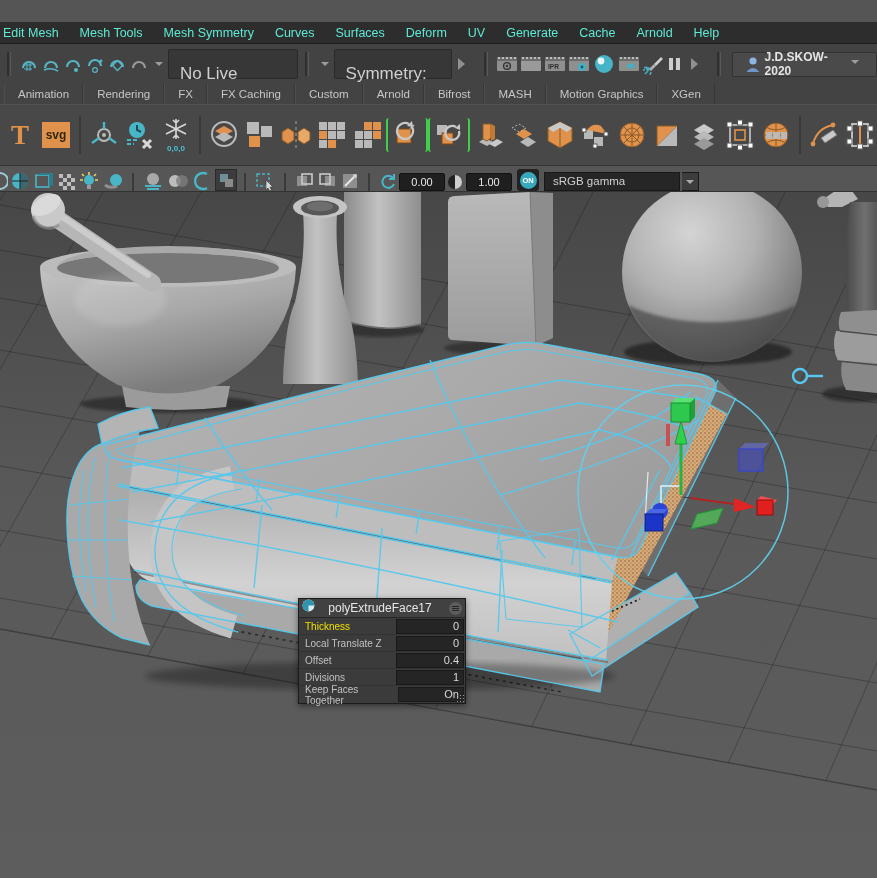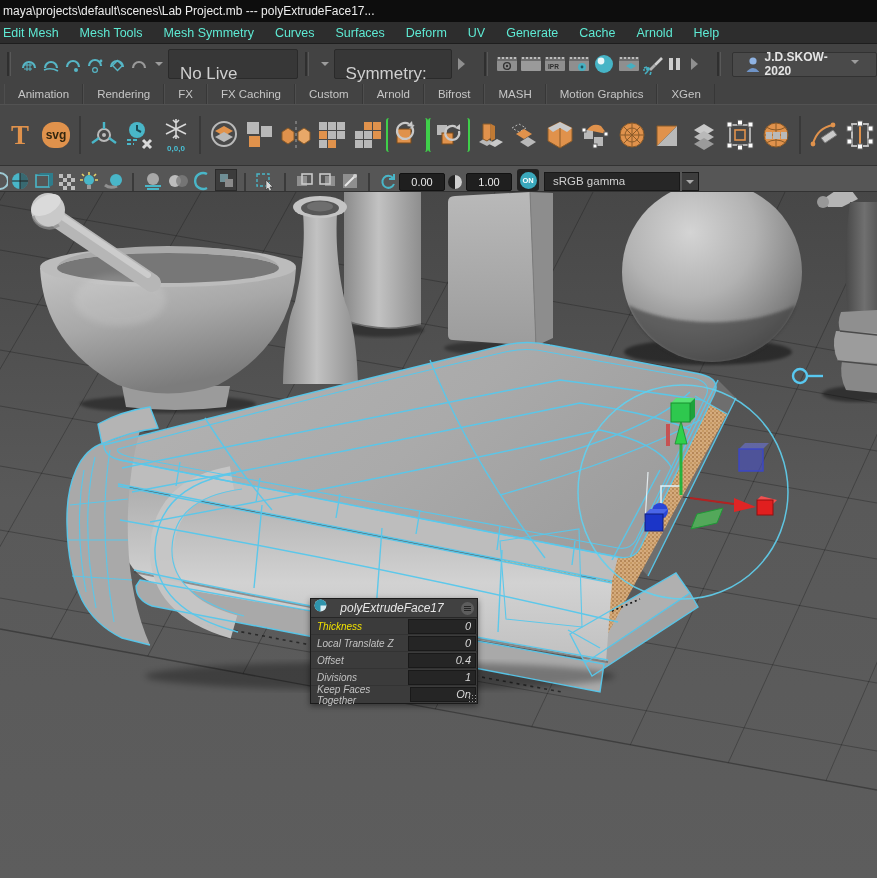--- a/index.html
+++ b/index.html
@@ -21,54 +21,53 @@
   .userchip{display:flex;align-items:center;background:#4a4a4a;border:1px solid #323232;border-radius:2px;height:25px;padding:0 12px;gap:6px;margin-left:4px;}
   .userchip b{font-size:12px;color:#e4e4e4;font-weight:bold;}
   
   .shelftabs{top:84px;height:20px;background:#434343;display:flex;align-items:stretch;padding-left:4px;}
   .shelftabs span{font-size:11.5px;color:#c6c6c6;line-height:20px;padding:0 13px;border-right:1px solid #373737;border-left:1px solid #4e4e4e;}
   
   .shelf{top:104px;height:62px;background:#484848;border-top:1px solid #525252;border-bottom:1px solid #333;display:flex;align-items:center;padding-left:2px;}
   .shicon{width:36px;height:38px;display:flex;align-items:center;justify-content:center;flex:none;}
   .vsep{width:2px;height:38px;background:#393939;margin:0 5px;flex:none;}
   .typeT{font-family:"Liberation Serif",serif;font-size:27px;font-weight:bold;color:#e0924c;line-height:34px;}
-  .svgbadge{background:#e0924c;color:#33260f;border-radius:12px;font-size:12px;font-weight:bold;padding:6px 4px;}
+  .svgbadge{background:#e0924c;color:#33260f;border-radius:0;font-size:12px;font-weight:bold;padding:6px 4px;}
   .freeze{font-size:8px;color:#49c0d4;font-weight:bold;}
   .gbr{border-left:2px solid #3fcf4a;border-right:2px solid #3fcf4a;border-radius:3px;padding:1px 2px;height:34px;display:flex;align-items:center;}
   
   .vptool{top:166px;height:26px;background:#565656;border-bottom:1px solid #323232;display:flex;align-items:flex-end;gap:2px;padding-left:0;}
   .vgrip{width:3px;height:18px;border-left:2px solid #3a3a3a;margin:0 5px;}
   .numfield{width:46px;height:18px;background:#1f1f1f;border:1px solid #121212;border-radius:2px;color:#e8e8e8;font-size:11px;text-align:center;line-height:16px;}
   .onbtn{width:22px;height:22px;background:#222;border-radius:3px;display:flex;align-items:center;justify-content:center;margin:0 3px;}
   .onbtn i{font-style:normal;width:17px;height:17px;border-radius:50%;background:#3aa8bc;color:#fff;font-size:7.5px;font-weight:bold;display:flex;align-items:center;justify-content:center;}
   .csfield{width:136px;height:19px;background:#262626;border:1px solid #181818;color:#d0d0d0;font-size:11.5px;line-height:17px;padding-left:8px;}
   .csarrow{width:17px;height:19px;background:#3d3d3d;border:1px solid #181818;border-left:none;display:flex;align-items:center;justify-content:center;}
   .csarrow div{width:0;height:0;border:4px solid transparent;border-top-color:#aaa;margin-top:4px;}
   
   .viewport{top:192px;height:686px;background:linear-gradient(#474747,#595959 45%,#5d5d5d);}
   .viewport svg{position:absolute;left:0;top:0;}
   
-  .hud{position:absolute;left:310px;top:406px;width:168px;background:#3b3b3b;border:1px solid #1b1b1b;box-shadow:0 2px 6px rgba(0,0,0,.45);font-size:11px;font-style:italic;}
+  .hud{position:absolute;left:298px;top:406px;width:168px;background:#3b3b3b;border:1px solid #1b1b1b;box-shadow:0 2px 6px rgba(0,0,0,.45);font-size:11px;}
   .hud-title{height:19px;display:flex;align-items:center;background:#414141;border-bottom:1px solid #272727;padding:0 3px 0 12px;}
   .hud-title b{flex:1;text-align:center;font-weight:normal;font-size:12px;color:#e6e6e6;}
   .hud-row{height:17px;display:flex;align-items:center;padding:0 1px 0 6px;border-bottom:1px solid #333;}
   .hud-row .lbl{color:#c2c2c2;font-size:10px;}
   .hud-row.active .lbl{color:#f0e000;}
   .hud-val{margin-left:auto;width:68px;height:15px;background:#252525;border:1px solid #191919;color:#d8d8d8;text-align:right;padding-right:4px;line-height:13px;font-size:11px;}
   .hud-grip{position:absolute;right:1px;bottom:1px;width:8px;height:8px;background:radial-gradient(#999 18%,transparent 20%) 0 0/3px 3px;}
   .pie{width:13px;height:13px;margin:0 3px;}
   .hmenu{width:13px;height:13px;border-radius:50%;background:#5d5d5d;display:flex;flex-direction:column;justify-content:center;gap:1px;align-items:center;}
   .hmenu i{display:block;width:7px;height:1px;background:#262626;}
 </style>
 </head>
 <body>
 
 <div class="app">
 
-  <div class="row titlebar">maya\projects\default\scenes\Lab Project.mb   ---   polyExtrudeFace17...</div>
 
   <div class="row menubar">
     <span>Edit Mesh</span>
     <span>Mesh Tools</span>
     <span>Mesh Symmetry</span>
     <span>Curves</span>
     <span>Surfaces</span>
     <span>Deform</span>
     <span>UV</span>
     <span>Generate</span>

